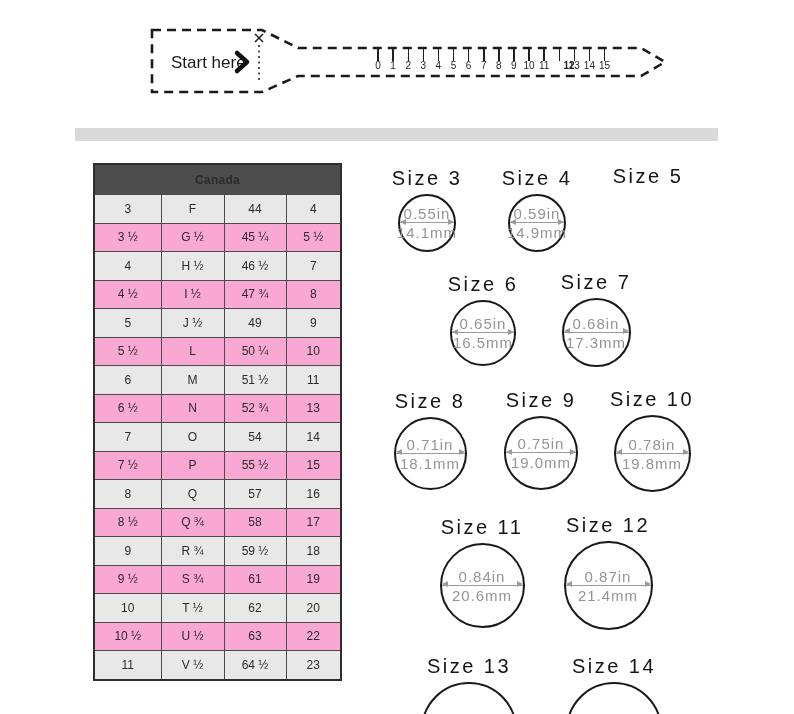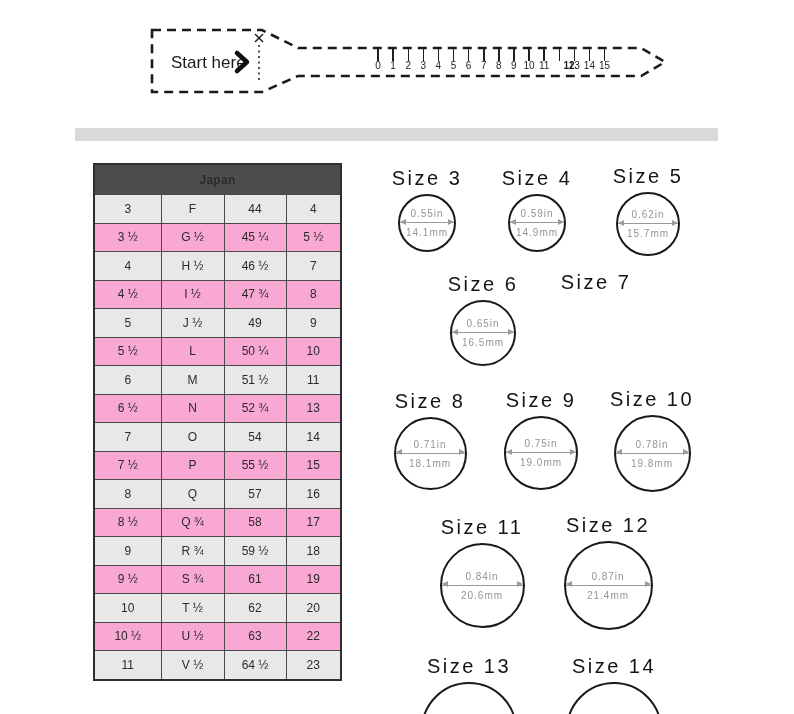--- a/index.html
+++ b/index.html
@@ -30,21 +30,21 @@
   tr.zebra td{background:#e8e8e8;}
   tr.plain td{background:#f9a8d4;}
 
   
   .ring{position:absolute;display:flex;flex-direction:column;align-items:center;}
   .ring-title{font-size:20px;color:#141414;letter-spacing:2.5px;white-space:nowrap;
       height:27px;line-height:27px;margin-bottom:2px;font-weight:400;}
   .ring-circle{border:2px solid #191919;border-radius:50%;box-sizing:border-box;
       display:flex;align-items:center;justify-content:center;background:#fff;}
   .dim{width:100%;display:flex;flex-direction:column;align-items:center;}
-  .dim-in,.dim-mm{font-size:10px;color:#949494;letter-spacing:1px;line-height:13px;}
+  .dim-in,.dim-mm{font-size:15px;color:#949494;letter-spacing:1px;line-height:13px;}
   .dim-in{margin-bottom:2px;}
   .dim-mm{margin-top:3px;}
   .arrow-line{position:relative;width:100%;height:1px;background:#9a9a9a;}
   .ah{position:absolute;top:-3.5px;width:0;height:0;
       border-top:3.5px solid transparent;border-bottom:3.5px solid transparent;}
   .ah-l{left:0;border-right:6px solid #9a9a9a;}
   .ah-r{right:0;border-left:6px solid #9a9a9a;}
 </style>
 </head>
 <body>
@@ -101,21 +101,21 @@
   <div class="size-table-wrap">
     <table class="size-table">
       <colgroup>
           <col style="width:67px">
           <col style="width:63px">
                 <col style="width:62px">
           <col style="width:55px">
         </colgroup>
       <thead>
         <tr>
-            <th class="tbl-title" colspan="4">Japan</th>
+            <th class="tbl-title" colspan="4">Canada</th>
           </tr>
       </thead>
       <tbody id="table-body">
           <tr class="zebra">
             <td class="cell">3</td>
             <td class="cell">F</td>
             <td class="cell">44</td>
             <td class="cell">4</td>
           </tr>
           <tr class="plain">
@@ -240,46 +240,46 @@
             <div class="arrow-line">
               <span class="ah ah-l"></span>
               <span class="ah ah-r"></span>
             </div>
             <span class="dim-mm">14.9mm</span>
           </div>
         </div>
       </div>
       <div class="ring" style="left: 573px; top: 163px; width: 150px;">
         <div class="ring-title">Size 5</div>
-        <div class="ring-circle" style="width: 64px; height: 64px;">
-          <div class="dim">
-            <span class="dim-in">0.62in</span>
-            <div class="arrow-line">
-              <span class="ah ah-l"></span>
-              <span class="ah ah-r"></span>
-            </div>
-            <span class="dim-mm">15.7mm</span>
-          </div>
-        </div>
       </div>
       <div class="ring" style="left: 408px; top: 271px; width: 150px;">
         <div class="ring-title">Size 6</div>
         <div class="ring-circle" style="width: 66px; height: 66px;">
           <div class="dim">
             <span class="dim-in">0.65in</span>
             <div class="arrow-line">
               <span class="ah ah-l"></span>
               <span class="ah ah-r"></span>
             </div>
             <span class="dim-mm">16.5mm</span>
           </div>
         </div>
       </div>
       <div class="ring" style="left: 521px; top: 269px; width: 150px;">
         <div class="ring-title">Size 7</div>
+        <div class="ring-circle" style="width: 69px; height: 69px;">
+          <div class="dim">
+            <span class="dim-in">0.68in</span>
+            <div class="arrow-line">
+              <span class="ah ah-l"></span>
+              <span class="ah ah-r"></span>
+            </div>
+            <span class="dim-mm">17.3mm</span>
+          </div>
+        </div>
       </div>
       <div class="ring" style="left: 355px; top: 388px; width: 150px;">
         <div class="ring-title">Size 8</div>
         <div class="ring-circle" style="width: 73px; height: 73px;">
           <div class="dim">
             <span class="dim-in">0.71in</span>
             <div class="arrow-line">
               <span class="ah ah-l"></span>
               <span class="ah ah-r"></span>
             </div>

